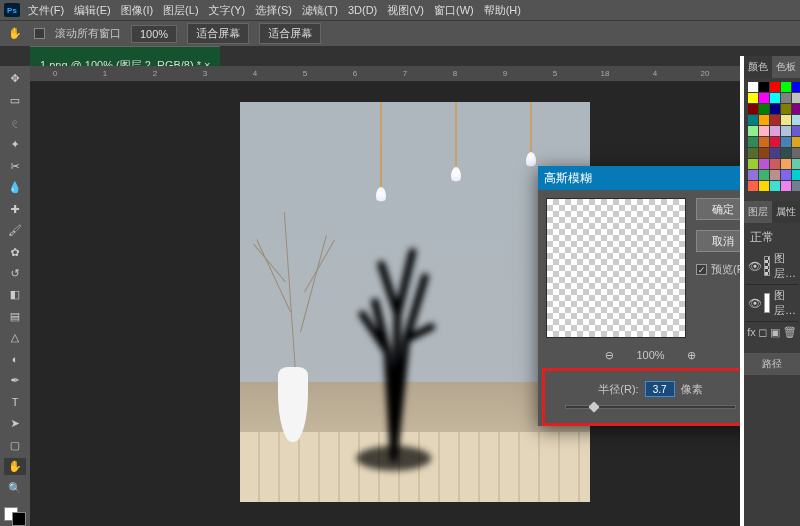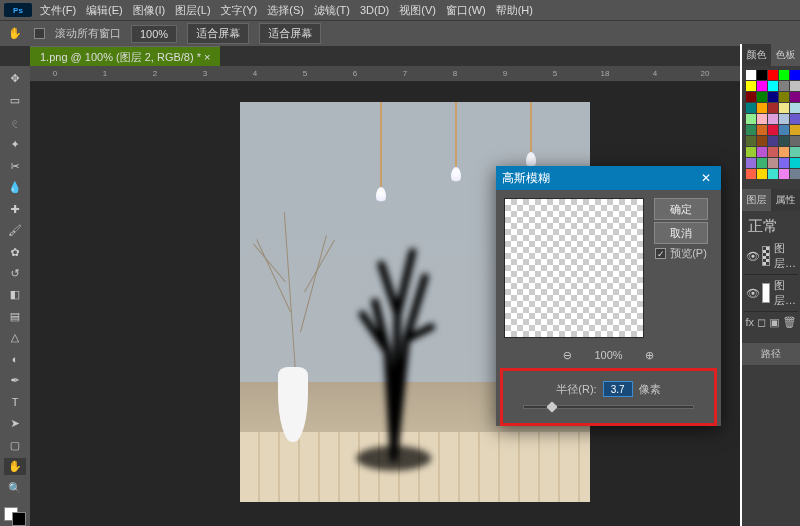--- a/index.html
+++ b/index.html
@@ -1,30 +1,30 @@
 <!DOCTYPE html>
 <html><head>
 <meta charset="utf-8">
 <style>
 * { margin:0; padding:0; box-sizing:border-box; font-family:"Microsoft YaHei",sans-serif; }
 body { background:#323232; width:800px; height:526px; overflow:hidden; position:relative; color:#c8c8c8; font-size:11px; }
 
 
 .menubar { position:absolute; top:0; left:0; right:0; height:20px; background:#535353; display:flex; align-items:center; padding-left:4px; }
-.menubar .ps { width:28px; height:14px; background:#001e36; color:#31a8ff; font-size:8px; font-weight:bold; display:flex; align-items:center; justify-content:center; border-radius:2px; margin-right:8px; }
+.menubar .ps { width:16px; height:14px; background:#001e36; color:#31a8ff; font-size:8px; font-weight:bold; display:flex; align-items:center; justify-content:center; border-radius:2px; margin-right:8px; }
 .menubar .mi { margin-right:10px; color:#ddd; cursor:default; }
 
 
 .optbar { position:absolute; top:20px; left:0; right:0; height:26px; background:#535353; border-top:1px solid #383838; display:flex; align-items:center; padding-left:6px; gap:10px; }
 .optbar .tooli { width:18px; height:18px; display:flex; align-items:center; justify-content:center; color:#ddd; }
 .optbar .chk { width:11px; height:11px; border:1px solid #888; background:#3a3a3a; }
 .optbar .sel { padding:2px 8px; background:#3f3f3f; border:1px solid #666; color:#ddd; }
 
 
-.doctab { position:absolute; top:46px; left:30px; height:20px; background:#4d7c0f; padding:3px 10px; color:#ddd; border-top:1px solid #666; }
+.doctab { position:absolute; top:46px; left:30px; height:20px; background:#14532d; padding:11px 10px; color:#ddd; border-top:1px solid #666; }
 
 
 .ruler-h { position:absolute; top:66px; left:30px; right:0; height:16px; background:#4a4a4a; border-bottom:1px solid #2a2a2a; color:#aaa; font-size:8px; display:flex; align-items:center; overflow:hidden; }
 .ruler-h span { flex:0 0 50px; text-align:center; }
 
 
 .toolbox { position:absolute; top:66px; left:0; width:30px; bottom:0; background:#535353; display:flex; flex-direction:column; align-items:center; padding-top:4px; gap:4px; }
 .tbtn { width:22px; height:20px; display:flex; align-items:center; justify-content:center; color:#ccc; cursor:pointer; }
 .tbtn.active { background:#3a3a3a; }
 .swatches-fgbg { width:22px; height:22px; position:relative; margin-top:6px; }
@@ -38,46 +38,46 @@
 .vase { position:absolute; bottom:60px; left:38px; width:30px; height:75px; background:#f5f5f5; border-radius:10px 10px 14px 14px / 8px 8px 50px 50px; }
 .branches { position:absolute; bottom:130px; left:30px; width:50px; height:160px; }
 .branches span { position:absolute; width:1px; background:#9b8c76; transform-origin:bottom; }
 .shadow { position:absolute; bottom:25px; left:95px; width:130px; height:250px; filter:blur(3px); }
 .shadow svg { width:100%; height:100%; }
 .bulb { position:absolute; top:0; width:2px; background:#c9a06a; }
 .bulb:after { content:""; position:absolute; bottom:-18px; left:-4px; width:10px; height:18px; background:radial-gradient(circle at 50% 30%,#fff,#eef 60%,transparent 70%); border-radius:50%; }
 .b1 { left:140px; height:85px; } .b2 { left:215px; height:65px; } .b3 { left:290px; height:50px; }
 
 
-.dialog { position:absolute; top:166px; left:496px; width:225px; background:#535353; box-shadow:0 4px 18px rgba(0,0,0,.6); }
+.dialog { position:absolute; top:166px; left:538px; width:225px; background:#535353; box-shadow:0 4px 18px rgba(0,0,0,.6); }
 .dlg-title { height:24px; background:#0679b7; color:#fff; display:flex; align-items:center; padding:0 6px; font-size:12px; justify-content:space-between; }
 .dlg-title .x { cursor:pointer; padding:0 4px; }
 .dlg-body { padding:8px; display:flex; gap:10px; }
 .preview { width:140px; height:140px; background:#fff; background-image:linear-gradient(45deg,#ccc 25%,transparent 25%,transparent 75%,#ccc 75%),linear-gradient(45deg,#ccc 25%,transparent 25%,transparent 75%,#ccc 75%); background-size:12px 12px; background-position:0 0,6px 6px; border:1px solid #2a2a2a; }
-.dlg-right { display:flex; flex-direction:column; gap:2px;align-items:center; }
+.dlg-right { display:flex; flex-direction:column; gap:10px; }
 .btn { width:54px; height:22px; background:#6a6a6a; border:1px solid #888; color:#eee; display:flex; align-items:center; justify-content:center; cursor:pointer; }
 .chkrow { display:flex; align-items:center; gap:4px; }
 .chkrow .cb { width:11px; height:11px; border:1px solid #999; background:#3a3a3a; display:flex; align-items:center; justify-content:center; color:#ddd; font-size:9px; }
 .zoomrow { display:flex; align-items:center; justify-content:center; gap:20px; padding:2px 0 6px; }
 .zoomrow .zb { width:14px; height:14px; display:flex; align-items:center; justify-content:center; cursor:pointer; }
 .radiuswrap { border:3px solid #e02020; margin:0 4px 0; padding:10px 20px 14px; position:relative; }
 .radrow { display:flex; align-items:center; justify-content:center; gap:6px; }
 .radrow input { width:30px; height:16px; background:#194b7a; border:1px solid #3d8dd6; color:#fff; text-align:center; font-size:10px; }
 .slider { margin-top:8px; height:4px; background:#3a3a3a; border:1px solid #666; position:relative; }
 .slider .handle { position:absolute; left:14%; top:-3px; width:8px; height:8px; background:#ccc; border-radius:1px; transform:rotate(45deg); cursor:pointer; }
 
 
-.rpanels { position:absolute; top:44px; right:0; width:60px; bottom:0; background:#3c3c3c; border-left:2px solid #ffffff;margin-left:28px; }
+.rpanels { position:absolute; top:56px; right:0; width:60px; bottom:0; background:#3c3c3c; border-left:4px solid #ffffff;margin-left:28px; }
 .panel-tabs { display:flex; height:22px; background:#383838; }
 .panel-tabs .pt { flex:1; display:flex; align-items:center; justify-content:center; font-size:10px; color:#ccc; cursor:pointer; }
 .panel-tabs .pt.act { background:#535353; }
 .swatchgrid { padding:4px; display:grid; grid-template-columns:repeat(5,1fr); gap:1px; }
 .sw { width:10px; height:10px; }
 .layerp { background:#3c3c3c; padding:4px 2px; }
-.lpt { display:flex; gap:8px; padding:2px 4px; font-size:15px; }
+.lpt { display:flex; gap:8px; padding:2px 4px; font-size:12px; }
 .lrow { display:flex; align-items:center; gap:4px; padding:3px 2px; border-bottom:1px solid #2a2a2a; }
 .lrow .eye { width:12px; color:#ccc; }
 .lrow .thumb { width:22px; height:20px; background:#fff; border:1px solid #999; }
 .lrow .thumb.chk { background:linear-gradient(45deg,#ccc 25%,transparent 25%,transparent 75%,#ccc 75%),linear-gradient(45deg,#ccc 25%,transparent 25%,transparent 75%,#ccc 75%); background-size:6px 6px; background-position:0 0,3px 3px; }
 .foot { display:flex; justify-content:space-around; padding:4px 0; color:#bbb; }
 </style>
 </head>
 <body>
 
 <div class="menubar">

